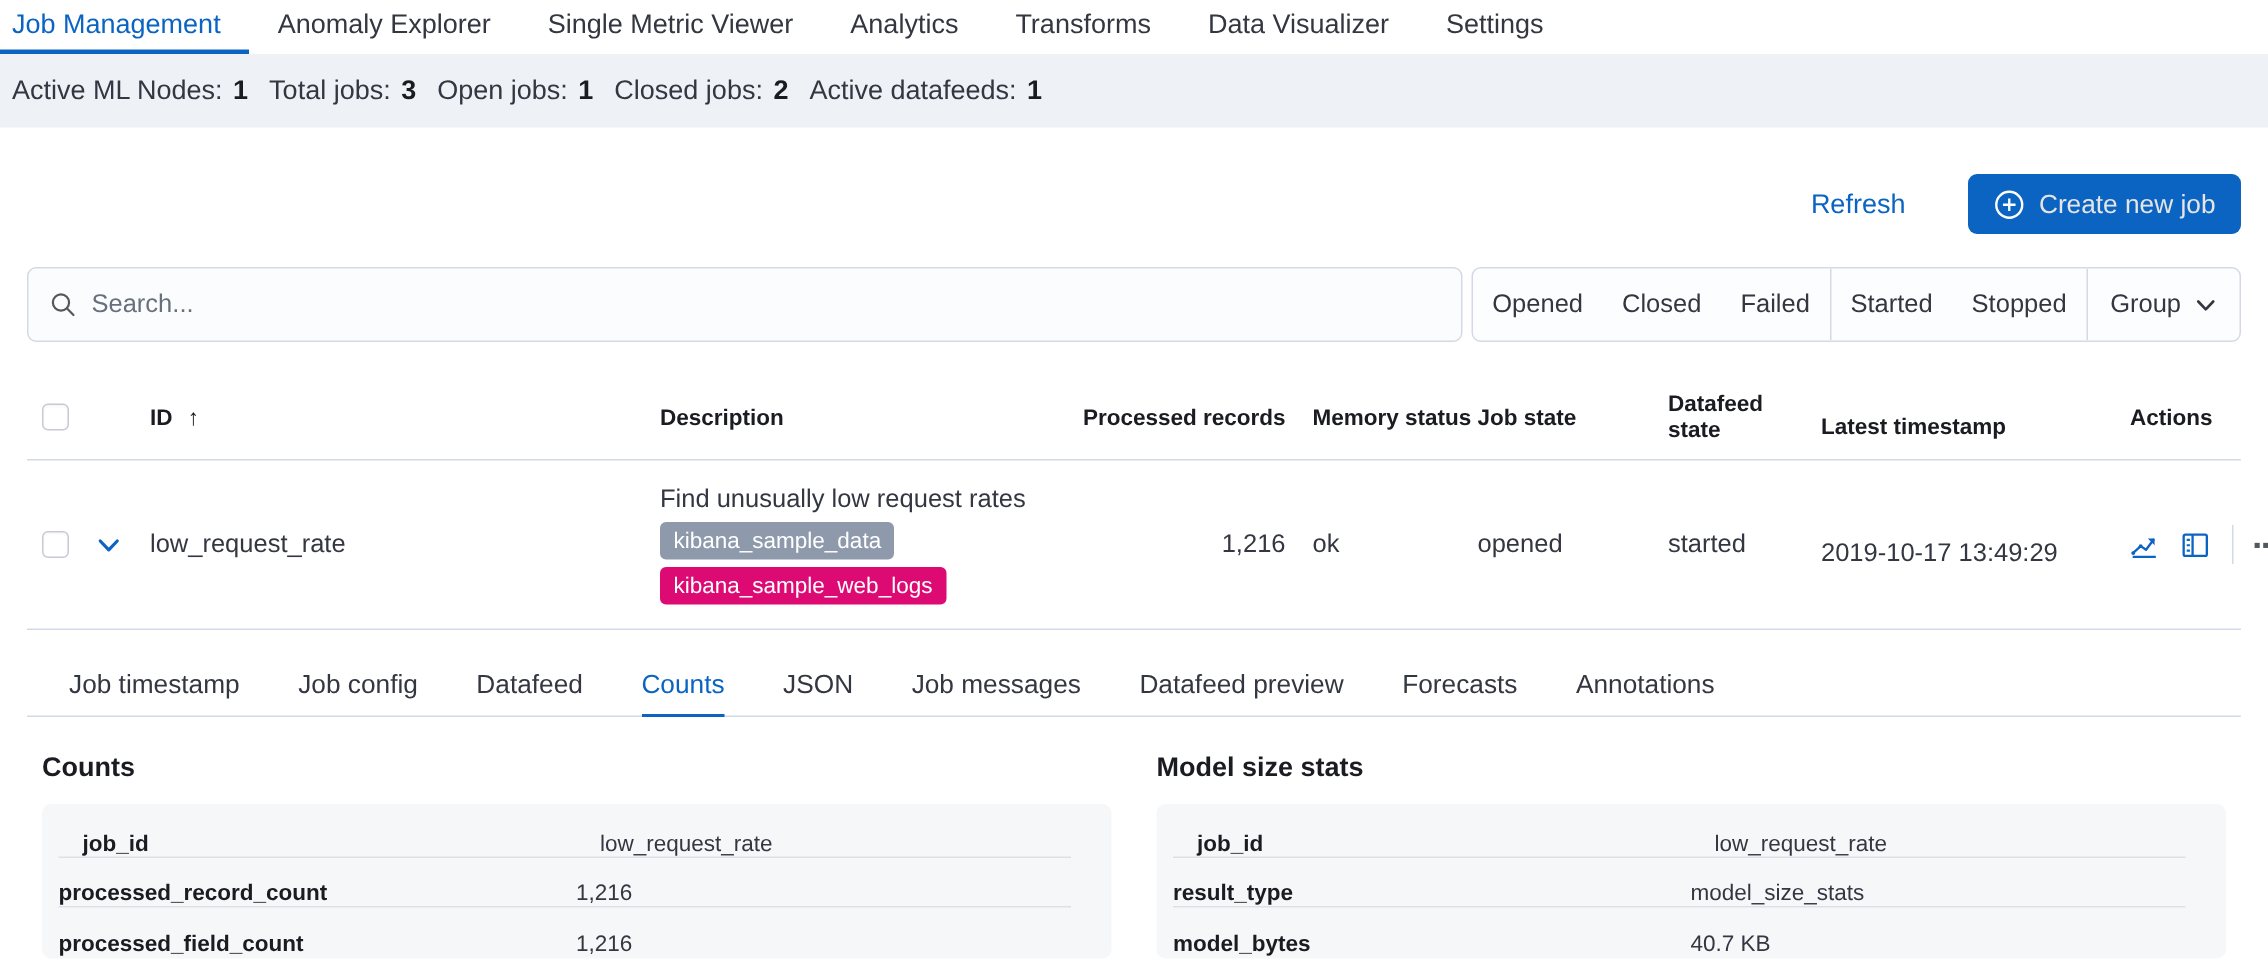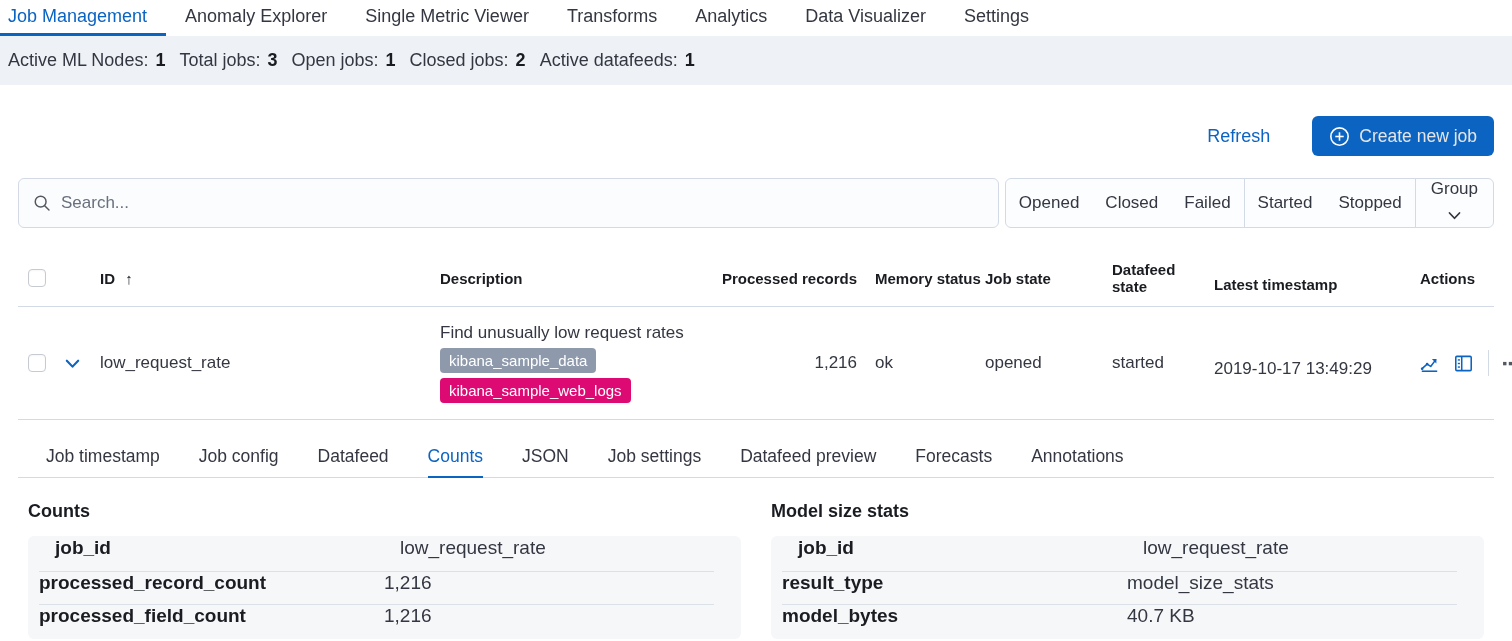--- a/index.html
+++ b/index.html
@@ -47,21 +47,21 @@
   .search-box svg{flex:none;color:#53575e;}
   .search-box input{flex:1;border:none;outline:none;background:transparent;font-size:17px;
     font-family:inherit;color:var(--text);}
   .search-box input::placeholder{color:var(--subdued);}
   .filter-group{display:flex;align-items:stretch;border:1px solid var(--border);
     border-radius:6px;background:#fcfdfe;overflow:hidden;}
   .filter-btn{display:flex;align-items:center;padding:0 13px;font-size:17px;color:var(--text);
     background:transparent;border:none;font-family:inherit;cursor:pointer;white-space:nowrap;}
   .filter-sep{width:1px;background:var(--border);}
   .group-btn{display:flex;align-items:center;gap:9px;padding:0 15px;font-size:17px;
-    color:var(--text);cursor:pointer;white-space:nowrap;flex-direction:column;}
+    color:var(--text);cursor:pointer;white-space:nowrap;}
 
   
   .jobs-table{margin-top:22px;}
   .t-head,.t-row{display:flex;align-items:center;}
   .t-head{min-height:57px;border-bottom:1px solid var(--border);
     font-size:15px;font-weight:700;color:var(--text-strong);}
   .t-row{height:113px;border-bottom:1px solid var(--border);font-size:17px;}
   .c-check{width:46px;padding-left:10px;flex:none;}
   .c-expand{width:36px;flex:none;display:flex;align-items:center;}
   .c-id{width:340px;flex:none;}
@@ -93,34 +93,34 @@
   .d-tab{display:flex;align-items:center;font-size:17.5px;color:var(--text);cursor:pointer;
     margin-right:39px;position:relative;white-space:nowrap;}
   .d-tab.active{color:var(--primary);font-weight:400;}
   .d-tab.active::after{content:"";position:absolute;left:0;right:0;bottom:-1px;height:2.5px;
     background:var(--primary);}
 
   
   .panels{display:grid;grid-template-columns:1fr 1fr;column-gap:30px;padding:0 10px;margin-top:23px;}
   .panel-title{font-size:18px;font-weight:700;color:var(--text-strong);margin-bottom:14px;}
   .panel{background:var(--panel-bg);border-radius:6px;padding:1px 0;}
-  .kv-row{display:flex;align-items:flex-start;height:33.5px;margin:0 27px;font-size:19px;}
+  .kv-row{display:flex;align-items:flex-end;height:33.5px;margin:0 27px;font-size:15px;}
   .kv-row + .kv-row{border-top:1px solid var(--hr);margin-left:11px;}
   .kv-key{width:345px;flex:none;font-weight:700;color:var(--text-strong);}
   .kv-val{color:var(--text);}
 </style>
 </head>
 <body>
 
 <nav class="main-nav">
   <div class="nav-tab active">Job Management</div>
   <div class="nav-tab">Anomaly Explorer</div>
   <div class="nav-tab">Single Metric Viewer</div>
+  <div class="nav-tab">Analytics</div>
   <div class="nav-tab">Transforms</div>
-  <div class="nav-tab">Analytics</div>
   <div class="nav-tab">Data Visualizer</div>
   <div class="nav-tab">Settings</div>
 </nav>
 
 <div class="stats-bar">
   <span class="stat">
     <span>Active ML Nodes:</span>
     <b>1</b>
   </span>
   <span class="stat">
@@ -257,21 +257,21 @@
       </div>
     </div>
   </div>
 
   <div class="detail-tabs">
     <div class="d-tab">Job timestamp</div>
     <div class="d-tab">Job config</div>
     <div class="d-tab">Datafeed</div>
     <div class="d-tab active">Counts</div>
     <div class="d-tab">JSON</div>
-    <div class="d-tab">Job settings</div>
+    <div class="d-tab">Job messages</div>
     <div class="d-tab">Datafeed preview</div>
     <div class="d-tab">Forecasts</div>
     <div class="d-tab">Annotations</div>
   </div>
 
   <div class="panels">
     <div>
       <div class="panel-title">Counts</div>
       <div class="panel">
         <div class="kv-row">

